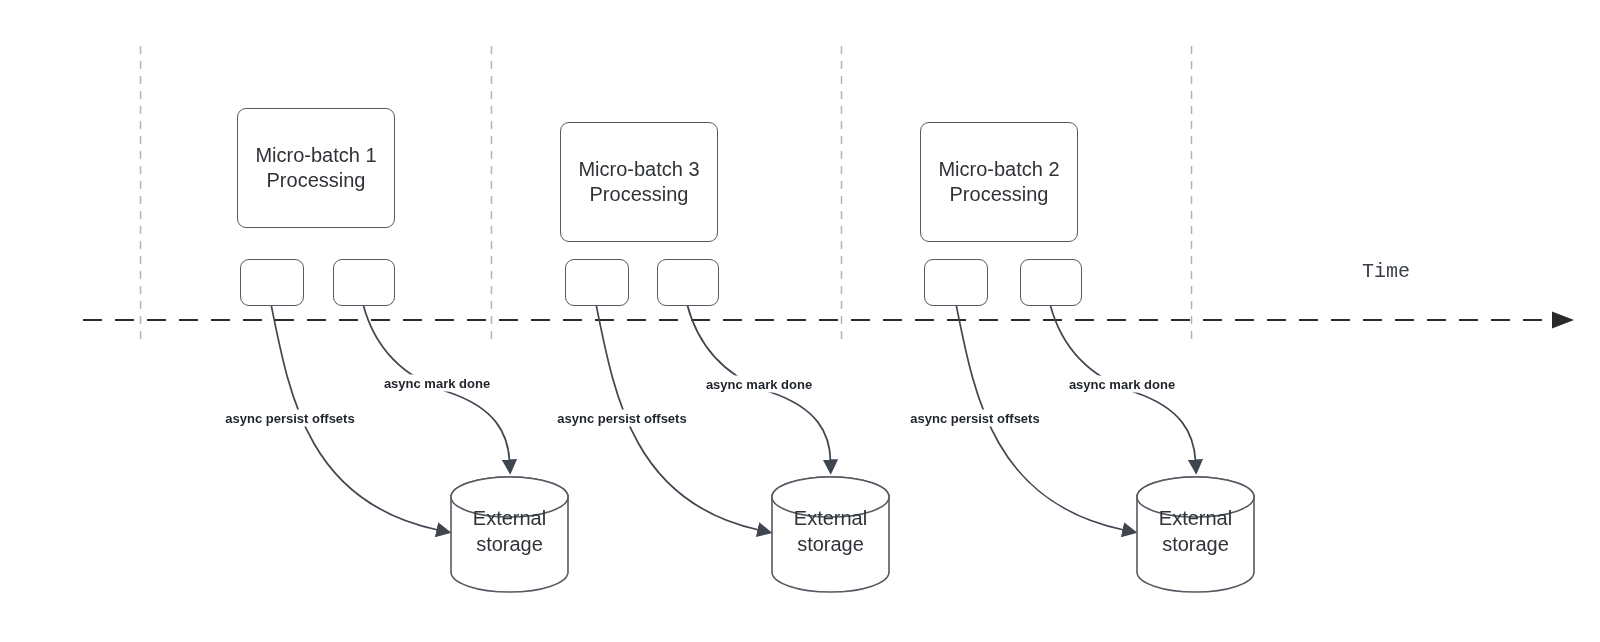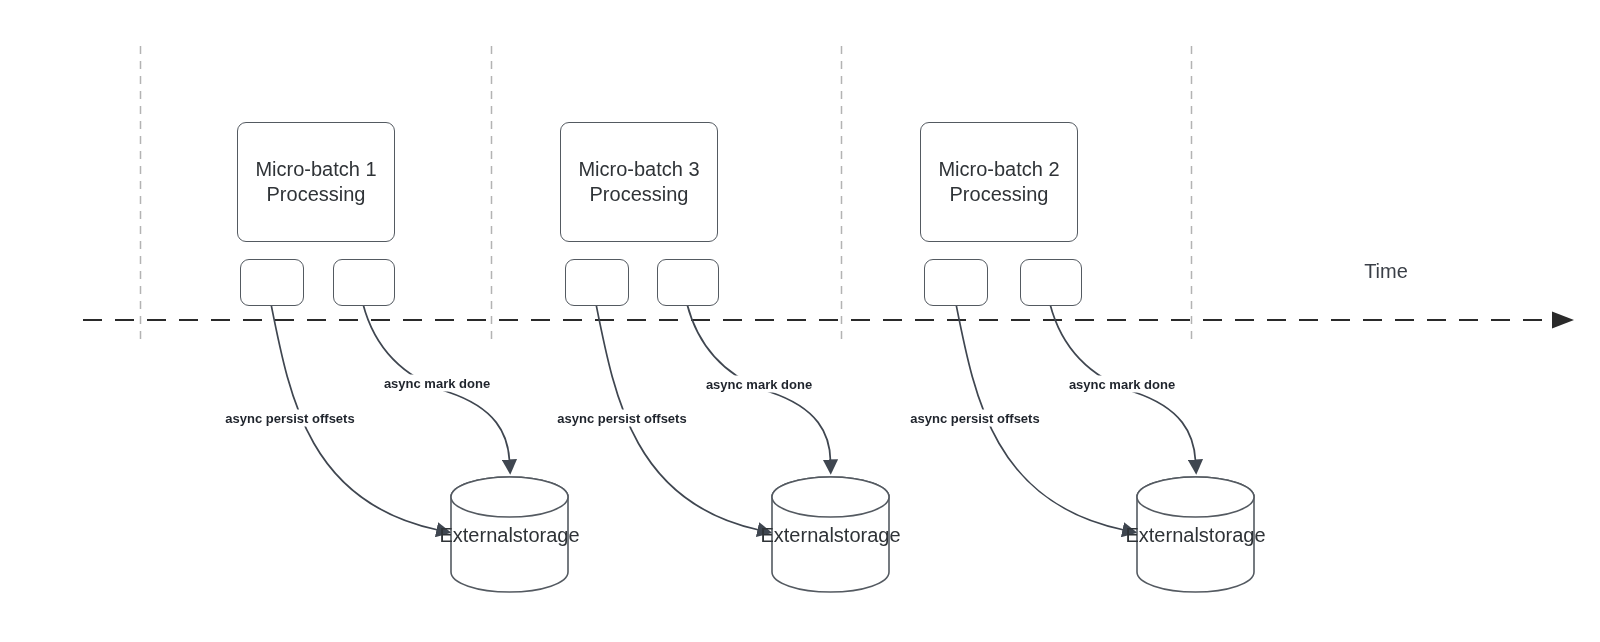--- a/index.html
+++ b/index.html
@@ -18,21 +18,21 @@
     position:absolute;width:62px;height:45px;
     border:1.6px solid #545a61;border-radius:9px;background:#ffffff;
   }
   .arrow-label{
     position:absolute;transform:translate(-50%,-50%);
     font-size:13px;font-weight:bold;color:#1f242c;background:#ffffff;
     padding:1px 3px;white-space:nowrap;
   }
   .storage-label{
     position:absolute;width:117px;height:60px;
-    display:flex;flex-direction:row;align-items:center;justify-content:center;
+    display:flex;flex-direction:column;align-items:center;
     font-size:20px;line-height:26px;color:#2f3337;text-align:center;
   }
   .time-label{
     position:absolute;transform:translate(-50%,-50%);
     font-size:20px;color:#3a3f47;white-space:nowrap;
   }
 </style>
 </head>
 <body>
 
@@ -69,23 +69,23 @@
     <g>
       <path d="M 772,497 A 58.5,20 0 0 1 889,497 L 889,572 A 58.5,20 0 0 1 772,572 Z" fill="#ffffff" stroke="#545a61" stroke-width="1.6"></path>
       <ellipse cx="830.5" cy="497" rx="58.5" ry="20" fill="#ffffff" stroke="#545a61" stroke-width="1.6"></ellipse>
     </g>
     <g>
       <path d="M 1137,497 A 58.5,20 0 0 1 1254,497 L 1254,572 A 58.5,20 0 0 1 1137,572 Z" fill="#ffffff" stroke="#545a61" stroke-width="1.6"></path>
       <ellipse cx="1195.5" cy="497" rx="58.5" ry="20" fill="#ffffff" stroke="#545a61" stroke-width="1.6"></ellipse>
     </g>
   </svg>
 
-  <div class="time-label" style="left:1386px;top:271px;">Time</div>
+  <div class="time-label" style="left:1386px;top:271px;font-family:Liberation Mono, monospace;">Time</div>
 
-  <div class="proc-box" style="left:237px;top:122px;">
+  <div class="proc-box" style="left:237px;top:108px;">
     <span>Micro-batch 1</span>
     <span>Processing</span>
   </div>
   <div class="mini-box" style="left:240px;top:259px;"></div>
   <div class="mini-box" style="left:333px;top:259px;width:60px;"></div>
   <div class="arrow-label" style="left:290px;top:418px;">async persist offsets</div>
   <div class="arrow-label" style="left:437px;top:383px;">async mark done</div>
   <div class="storage-label" style="left:451px;top:505px;">
     <span>External</span>
     <span>storage</span>

